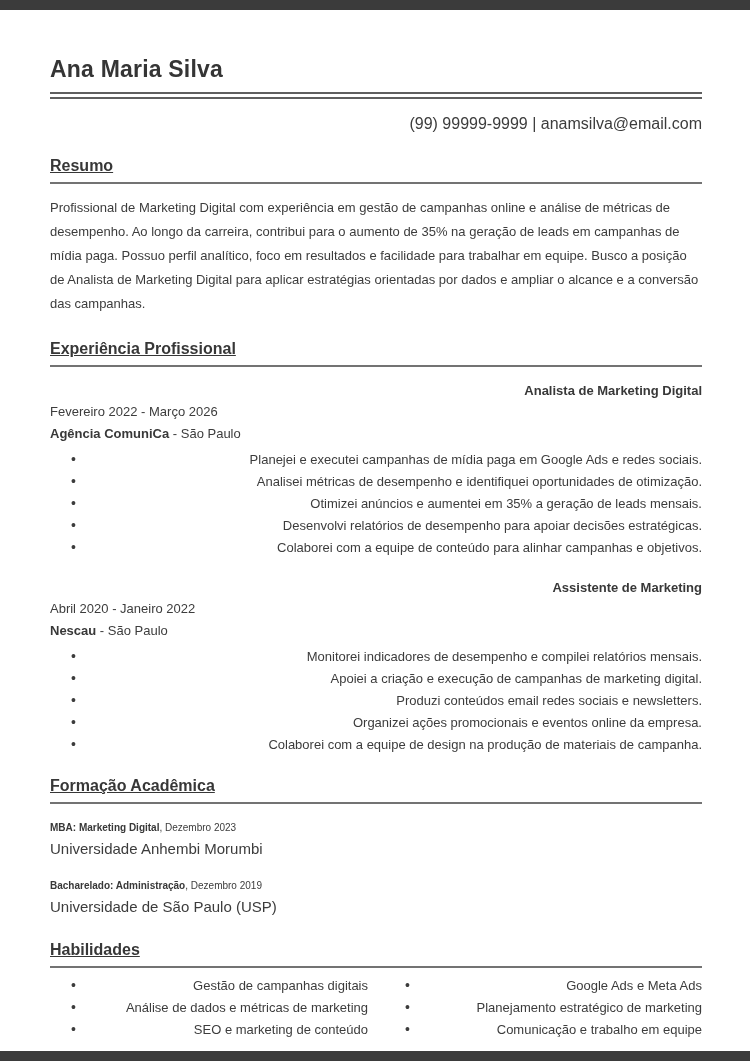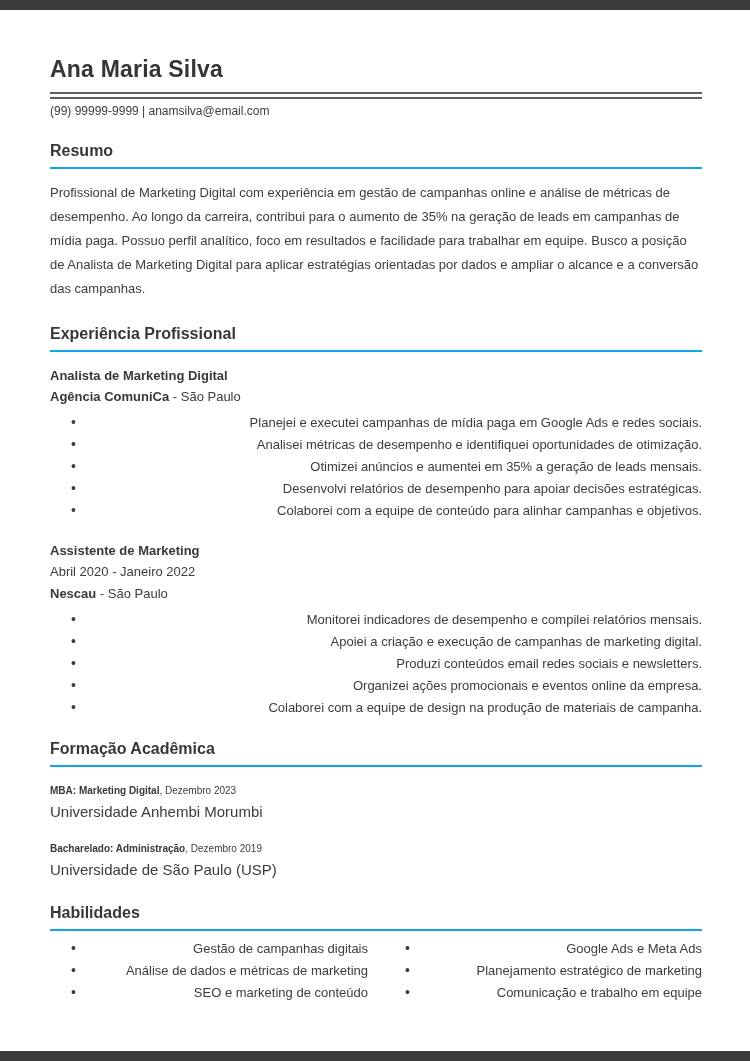--- a/index.html
+++ b/index.html
@@ -32,47 +32,50 @@
     font-weight: bold;
     color: #353535;
     letter-spacing: 0.2px;
   }
   .double-rule {
     height: 3px;
     border-top: 2px solid #5f5f5f;
     border-bottom: 2px solid #5f5f5f;
   }
   .contact-line {
-    margin-top: 5px;
-    font-size: 12px;
+    margin-top: 16px;
+    text-align: right;
+    font-size: 16px;
     color: #3c3c3c;
   }
 
   h2.section-title {
     margin: 24px 0 0 0;
     font-size: 16px;
     font-weight: bold;
     color: #373737;
     padding-bottom: 7px;
-    border-bottom: 2px solid #0ea5e9;
+    border-bottom: 2px solid #737373;
+    text-decoration: underline;
   }
 
   p.summary {
     margin: 12px 0 0 0;
     font-size: 13px;
     line-height: 24px;
     color: #3c3c3c;
   }
 
   .job { margin-top: 13px; }
   .job-title {
     font-size: 13px;
     font-weight: bold;
     color: #383838;
     line-height: 21px;
+    text-align: right;
   }
   .job-period {
     font-size: 13px;
     line-height: 22px;
   }
   .job-company {
     font-size: 13px;
     line-height: 22px;
   }
   .job-company b { color: #383838; }
@@ -125,20 +128,21 @@
   <div class="double-rule"></div>
   <div class="contact-line">(99) 99999-9999 | anamsilva@email.com</div>
 
   <h2 class="section-title">Resumo</h2>
   <p class="summary">Profissional de Marketing Digital com experiência em gestão de campanhas online e análise de métricas de desempenho. Ao longo da carreira, contribui para o aumento de 35% na geração de leads em campanhas de mídia paga. Possuo perfil analítico, foco em resultados e facilidade para trabalhar em equipe. Busco a posição de Analista de Marketing Digital para aplicar estratégias orientadas por dados e ampliar o alcance e a conversão das campanhas.</p>
 
   <h2 class="section-title">Experiência Profissional</h2>
 
   <div class="job">
     <div class="job-title">Analista de Marketing Digital</div>
+    <div class="job-period">Fevereiro 2022 - Março 2026</div>
     <div class="job-company"><b>Agência ComuniCa</b><span> - São Paulo</span></div>
     <ul class="bullets">
       <li>Planejei e executei campanhas de mídia paga em Google Ads e redes sociais.</li>
       <li>Analisei métricas de desempenho e identifiquei oportunidades de otimização.</li>
       <li>Otimizei anúncios e aumentei em 35% a geração de leads mensais.</li>
       <li>Desenvolvi relatórios de desempenho para apoiar decisões estratégicas.</li>
       <li>Colaborei com a equipe de conteúdo para alinhar campanhas e objetivos.</li>
     </ul>
   </div>
 

